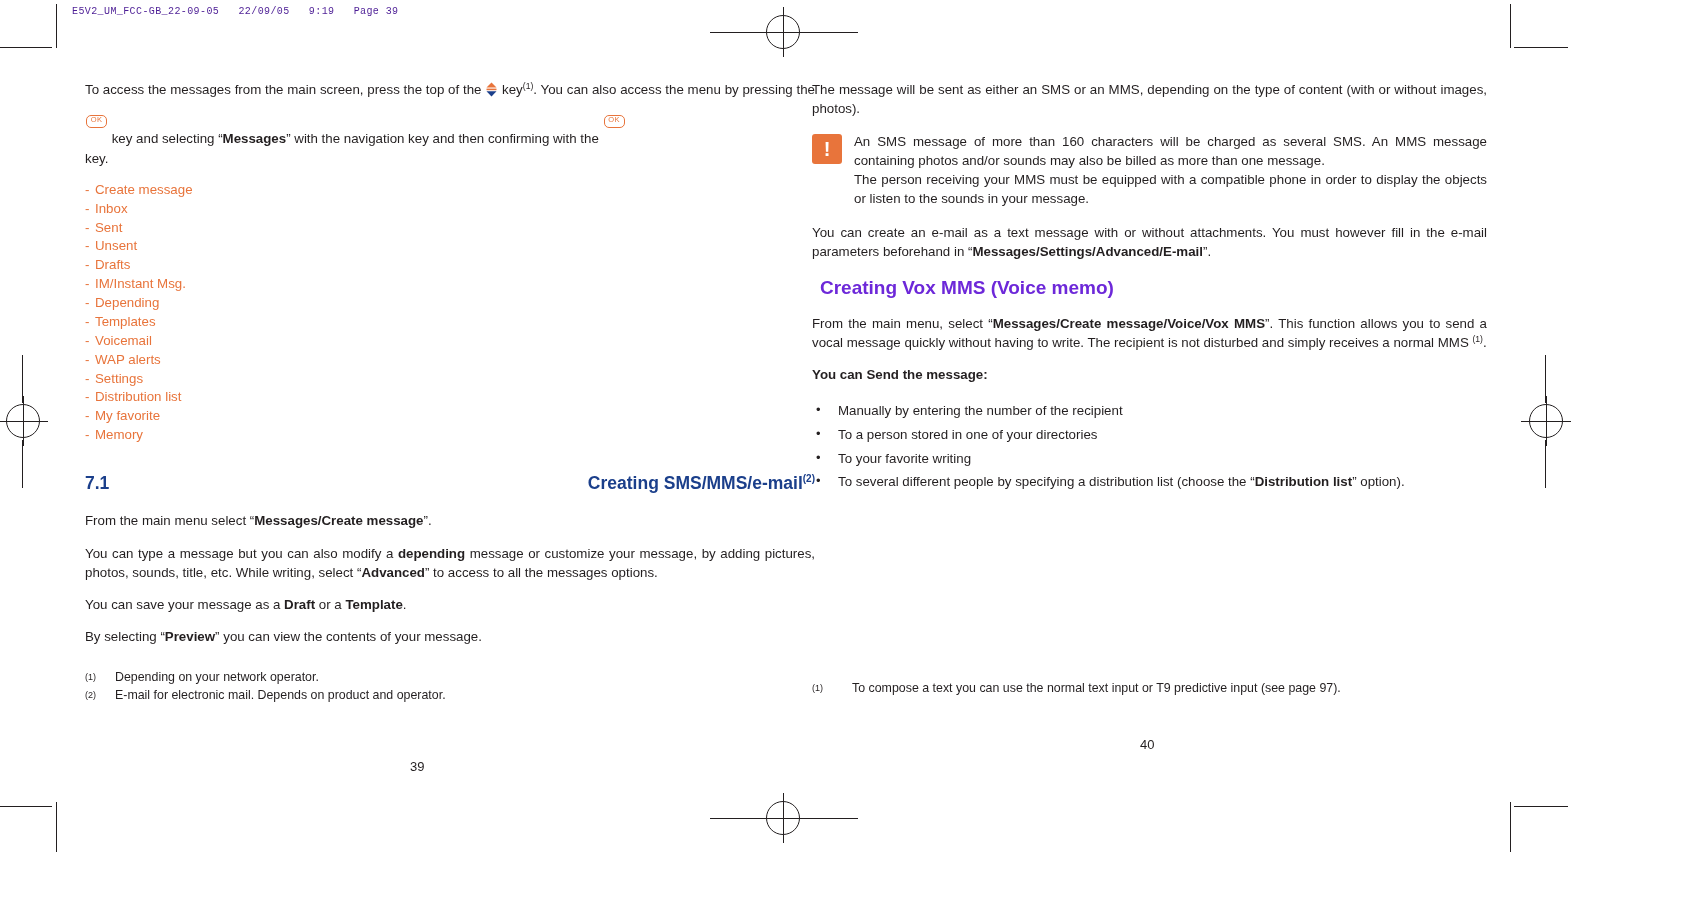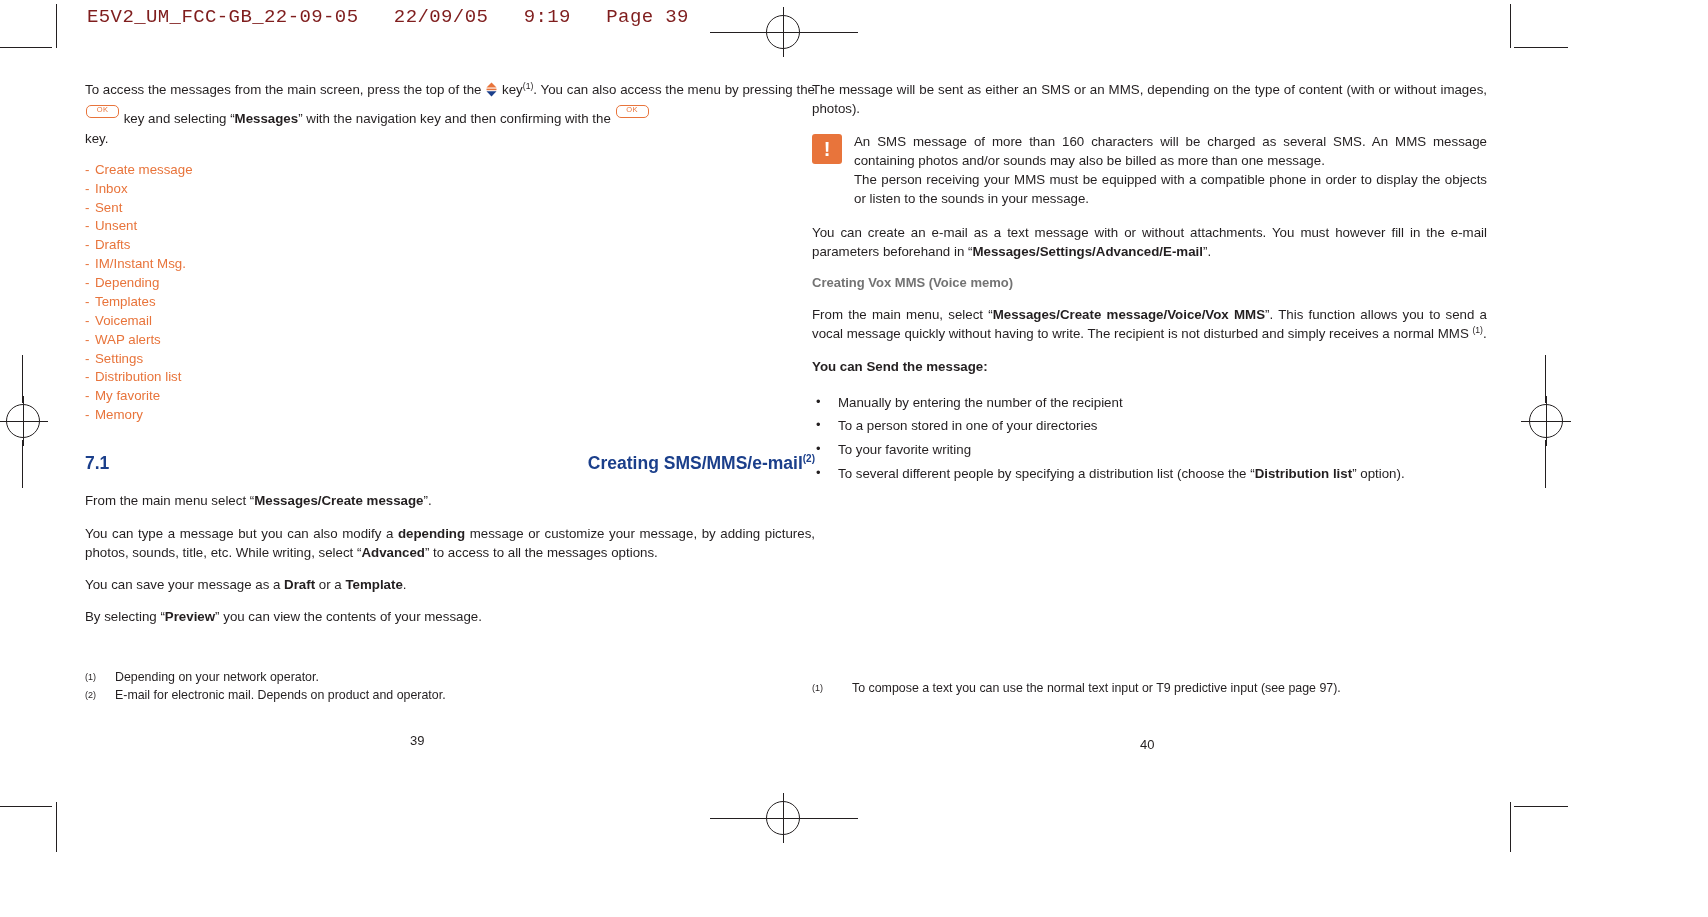--- a/index.html
+++ b/index.html
@@ -53,25 +53,24 @@
     width: 50px;
     margin-top: -0.5px;
   }
 
   
   .slug {
     position: absolute;
     left: 72px;
     top: 6px;
     font-family: "Liberation Mono", monospace;
-    font-size: 19px;
+    font-size: 10px;
     letter-spacing: 0.4px;
-    color: #7f1d1d;
+    color: #4c1d95;
     white-space: pre;
-    margin-left: 15px;
   }
 
   
   .col {
     position: absolute;
     top: 80px;
     width: 730px;
     font-size: 13.3px;
     line-height: 1.45;
     color: #231f20;
@@ -118,44 +117,43 @@
     font-size: 17.5px;
     display: flex;
     align-items: baseline;
     justify-content: space-between;
   }
   .sec-num { width: 60px; flex: none; }
   .sec-title sup { font-size: 10px; font-weight: bold; }
 
   
   .sub-head {
-    margin: 0 0 12px 0;
-    color: #737373;
+    margin: 0 0 12px 8px;
+    color: #6d28d9;
     font-weight: bold;
-    font-size: 13px;
+    font-size: 19px;
   }
 
   
   .key-nav {
     display: inline-block;
     width: 13px;
     height: 15px;
     vertical-align: -3px;
     position: relative;
   }
   .key-ok {
     display: inline-block;
     width: 19px;
     height: 11px;
     border: 1.2px solid #e8743b;
     border-radius: 5px;
     vertical-align: -1px;
     position: relative;
-    margin: 6px 1px;
-    padding-left: 12px;
+    margin: 16px 1px;
   }
   .key-ok span {
     position: absolute;
     left: 0; right: 0; top: -1px;
     text-align: center;
     font-size: 7.5px;
     color: #e8743b;
     font-family: "Liberation Sans", sans-serif;
     letter-spacing: 0.3px;
   }
@@ -314,21 +312,21 @@
     <div class="fn-row">
       <span class="fn-mark">(1)</span>
       <span>Depending on your network operator.</span>
     </div>
     <div class="fn-row">
       <span class="fn-mark">(2)</span>
       <span>E-mail for electronic mail. Depends on product and operator.</span>
     </div>
   </div>
 
-  <div class="folio" style="left:410px; top:733px;">39</div>
+  <div class="folio" style="left:410px; top:759px;">39</div>
 
   <div class="col right" style="top:80px; width:675px;">
 
     <p class="body">The message will be sent as either an SMS or an MMS, depending on the type of content (with or without images, photos).</p>
 
     <div class="note">
       <div class="note-icon">!</div>
       <div class="note-text">
         <span>An SMS message of more than 160 characters will be charged as several SMS. An MMS message containing photos and/or sounds may also be billed as more than one message.</span><br>
         <span>The person receiving your MMS must be equipped with a compatible phone in order to display the objects or listen to the sounds in your message.</span>

